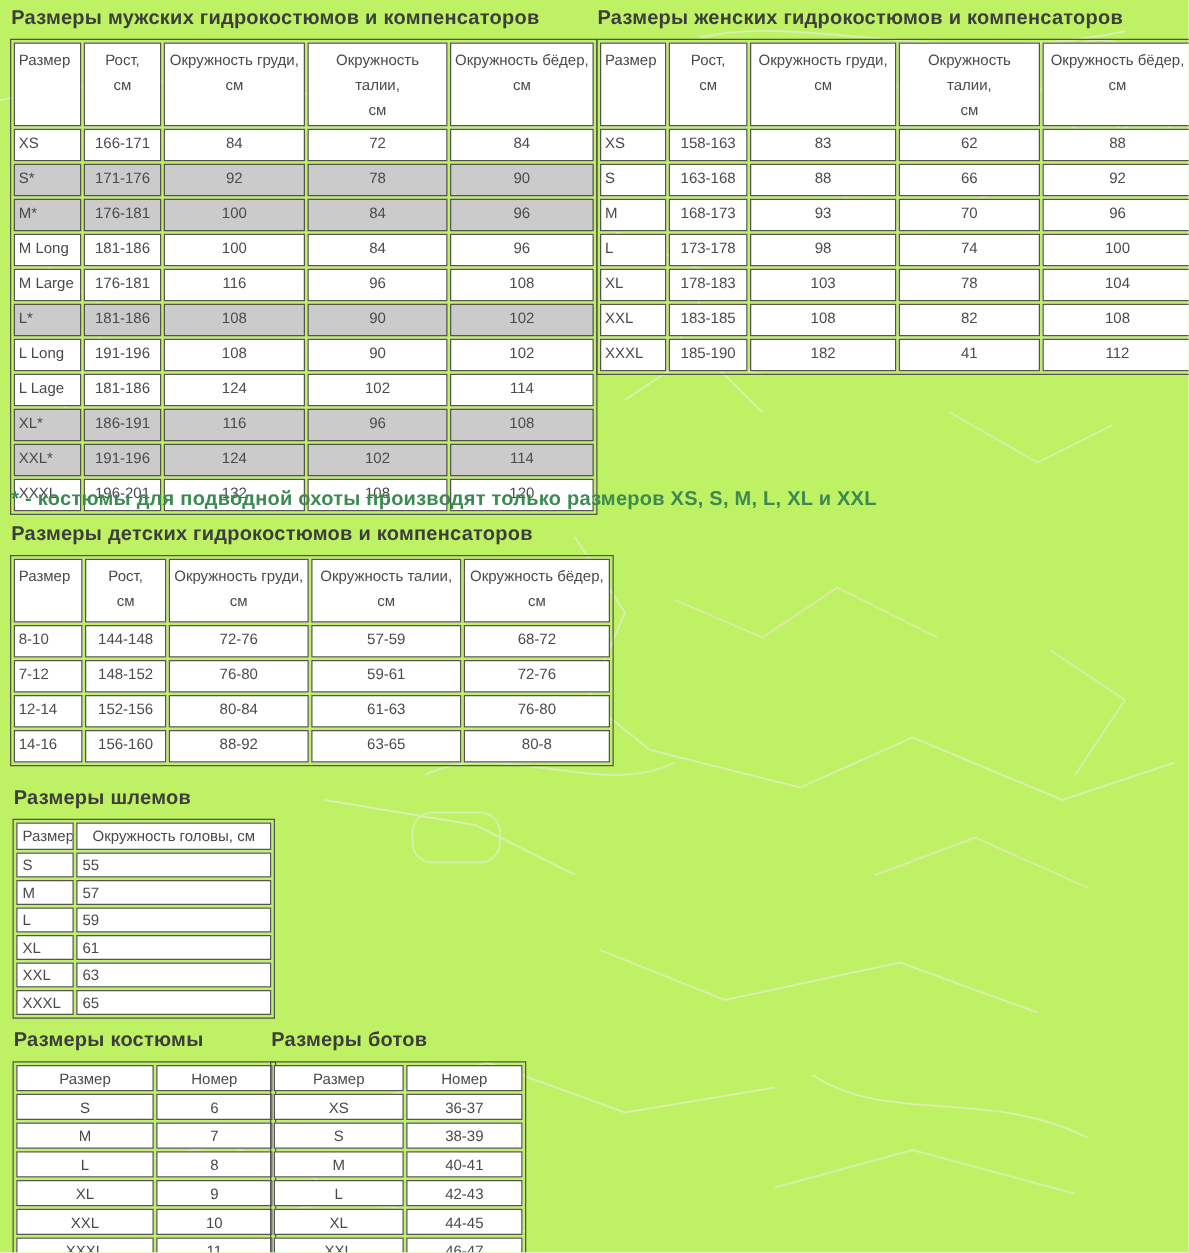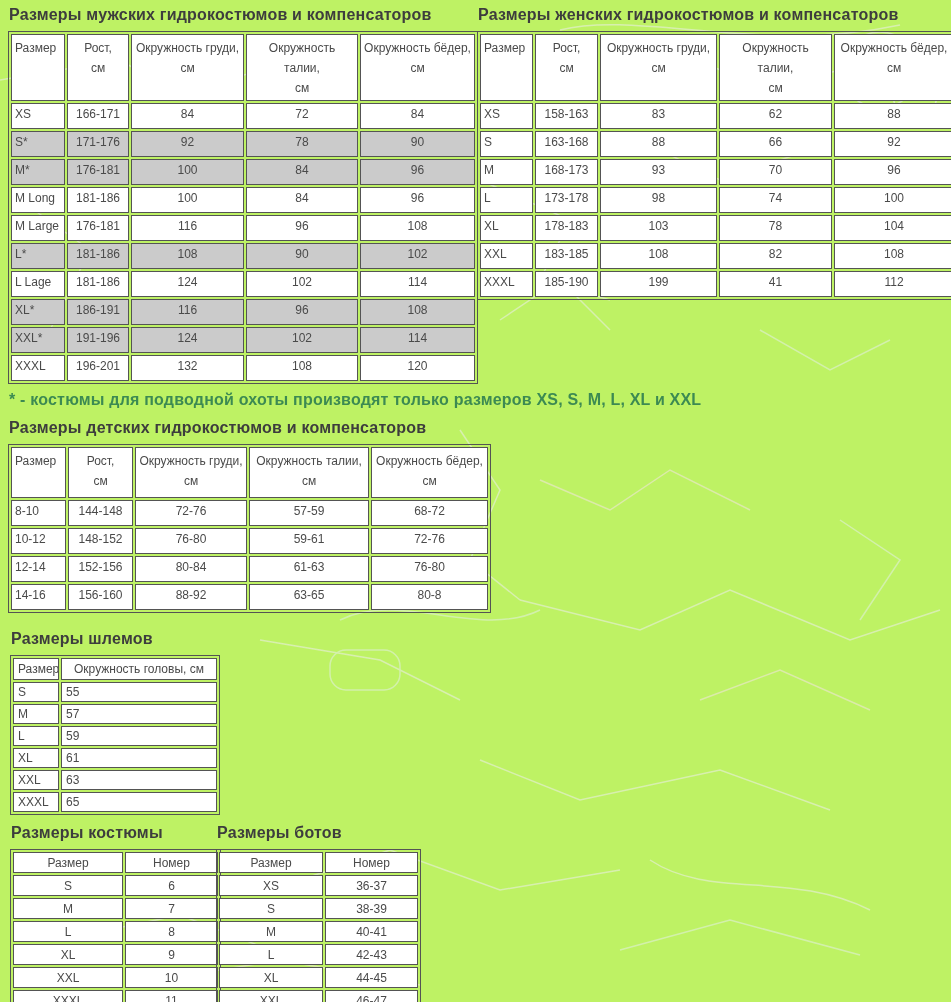--- a/index.html
+++ b/index.html
@@ -152,20 +152,27 @@
             <td>108</td>
           </tr>
           <tr class="hl">
             <td>L*</td>
             <td>181-186</td>
             <td>108</td>
             <td>90</td>
             <td>102</td>
           </tr>
           <tr>
+            <td>L Long</td>
+            <td>191-196</td>
+            <td>108</td>
+            <td>90</td>
+            <td>102</td>
+          </tr>
+          <tr>
             <td>L Lage</td>
             <td>181-186</td>
             <td>124</td>
             <td>102</td>
             <td>114</td>
           </tr>
           <tr class="hl">
             <td>XL*</td>
             <td>186-191</td>
             <td>116</td>
@@ -252,21 +259,21 @@
           <tr>
             <td>XXL</td>
             <td>183-185</td>
             <td>108</td>
             <td>82</td>
             <td>108</td>
           </tr>
           <tr>
             <td>XXXL</td>
             <td>185-190</td>
-            <td>199</td>
+            <td>182</td>
             <td>41</td>
             <td>112</td>
           </tr>
         </tbody>
       </table>
   </div>
 
   <div class="note">* -  костюмы для подводной охоты производят только размеров XS, S, M, L, XL и XXL</div>
 
   <div class="section" style="left:8px;top:419px;width:469px;">
@@ -294,21 +301,21 @@
         </thead>
         <tbody>
           <tr>
             <td>8-10</td>
             <td>144-148</td>
             <td>72-76</td>
             <td>57-59</td>
             <td>68-72</td>
           </tr>
           <tr>
-            <td>10-12</td>
+            <td>7-12</td>
             <td>148-152</td>
             <td>76-80</td>
             <td>59-61</td>
             <td>72-76</td>
           </tr>
           <tr>
             <td>12-14</td>
             <td>152-156</td>
             <td>80-84</td>
             <td>61-63</td>

